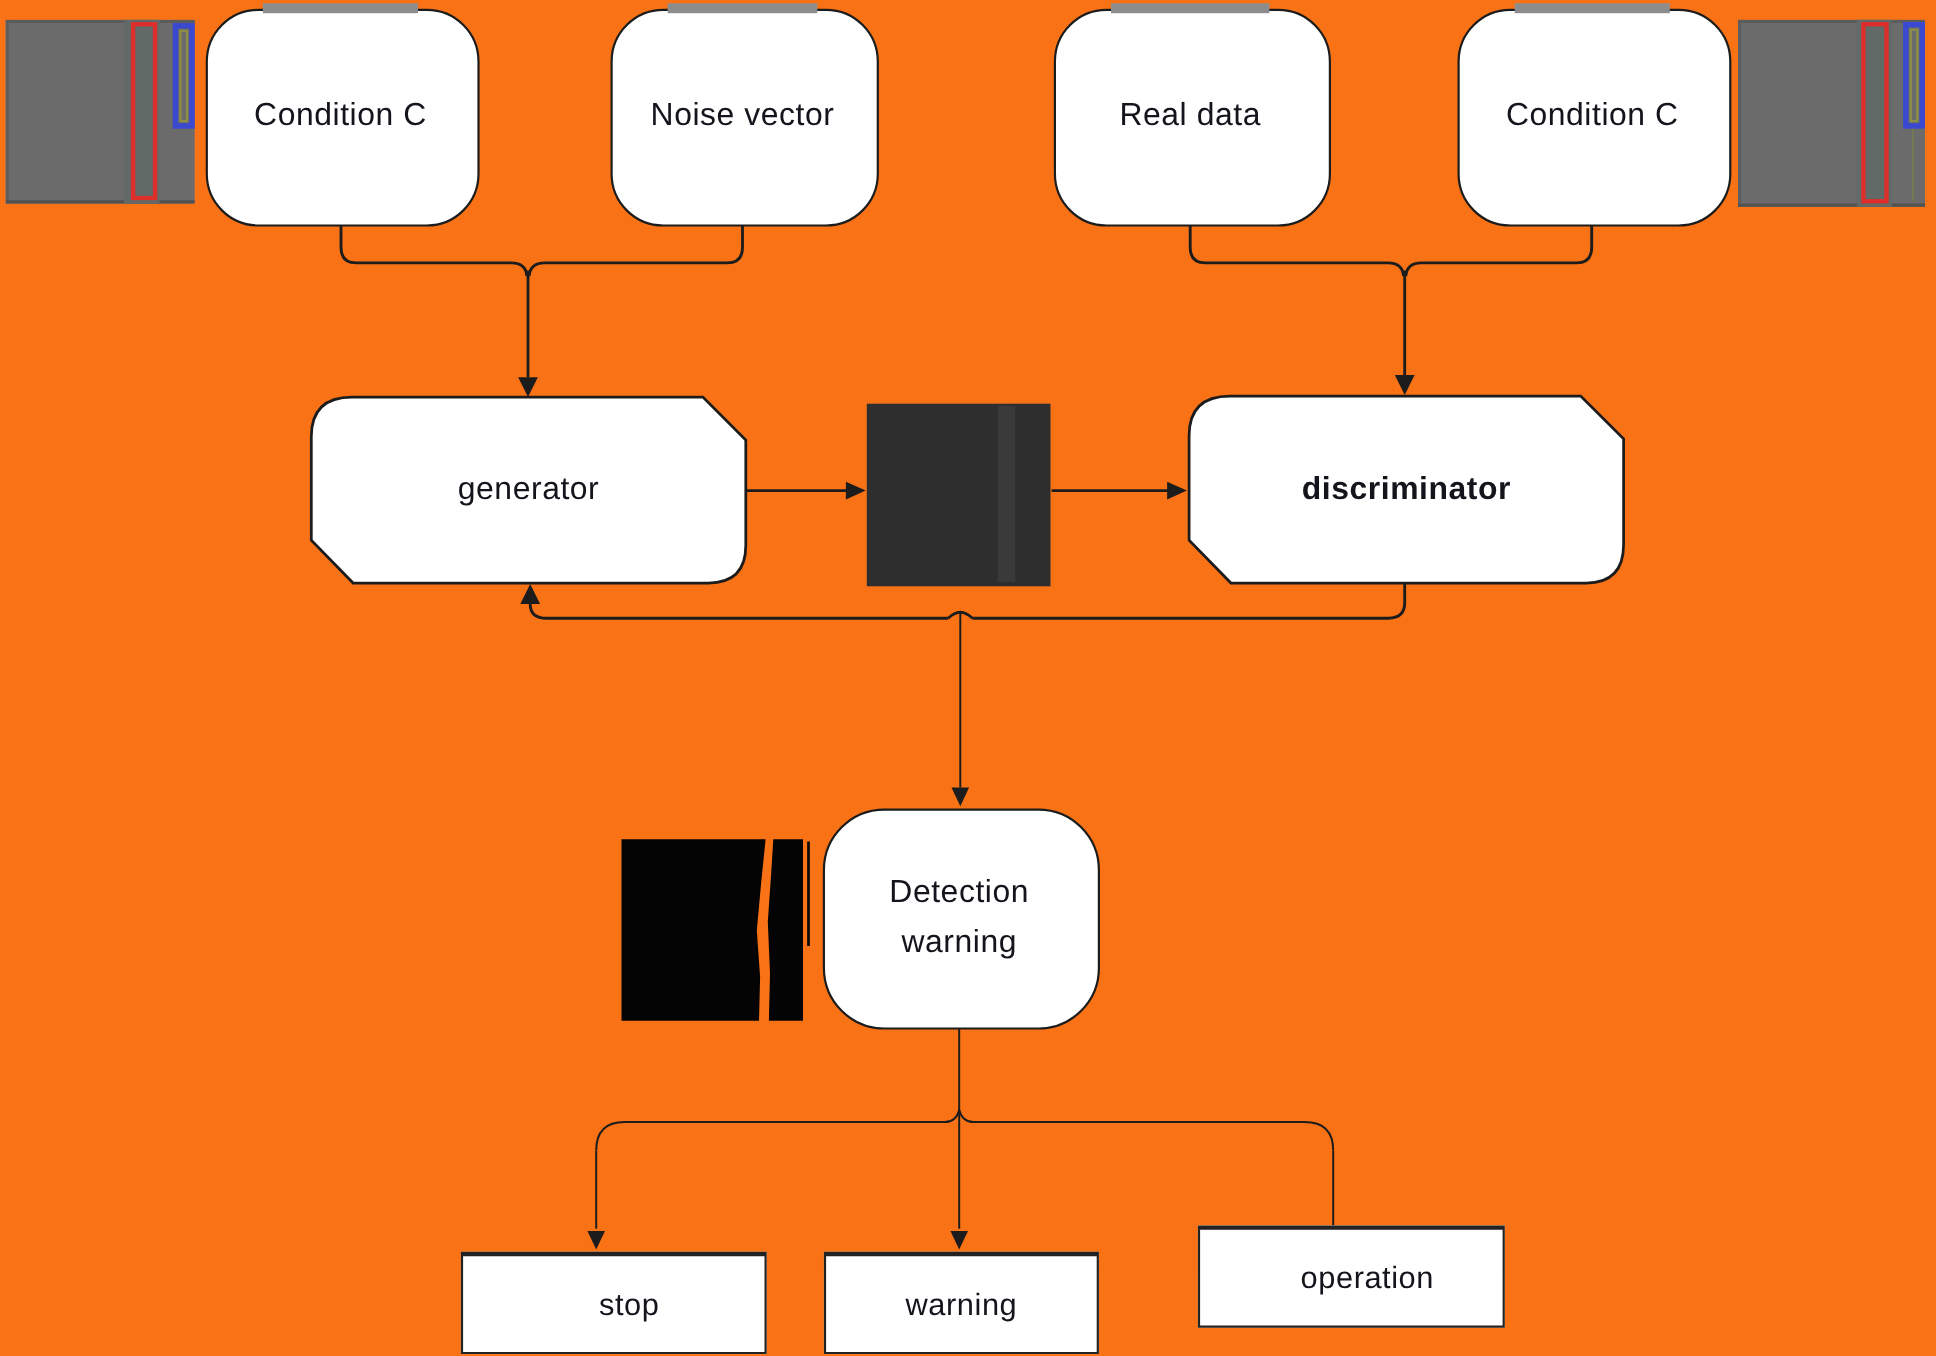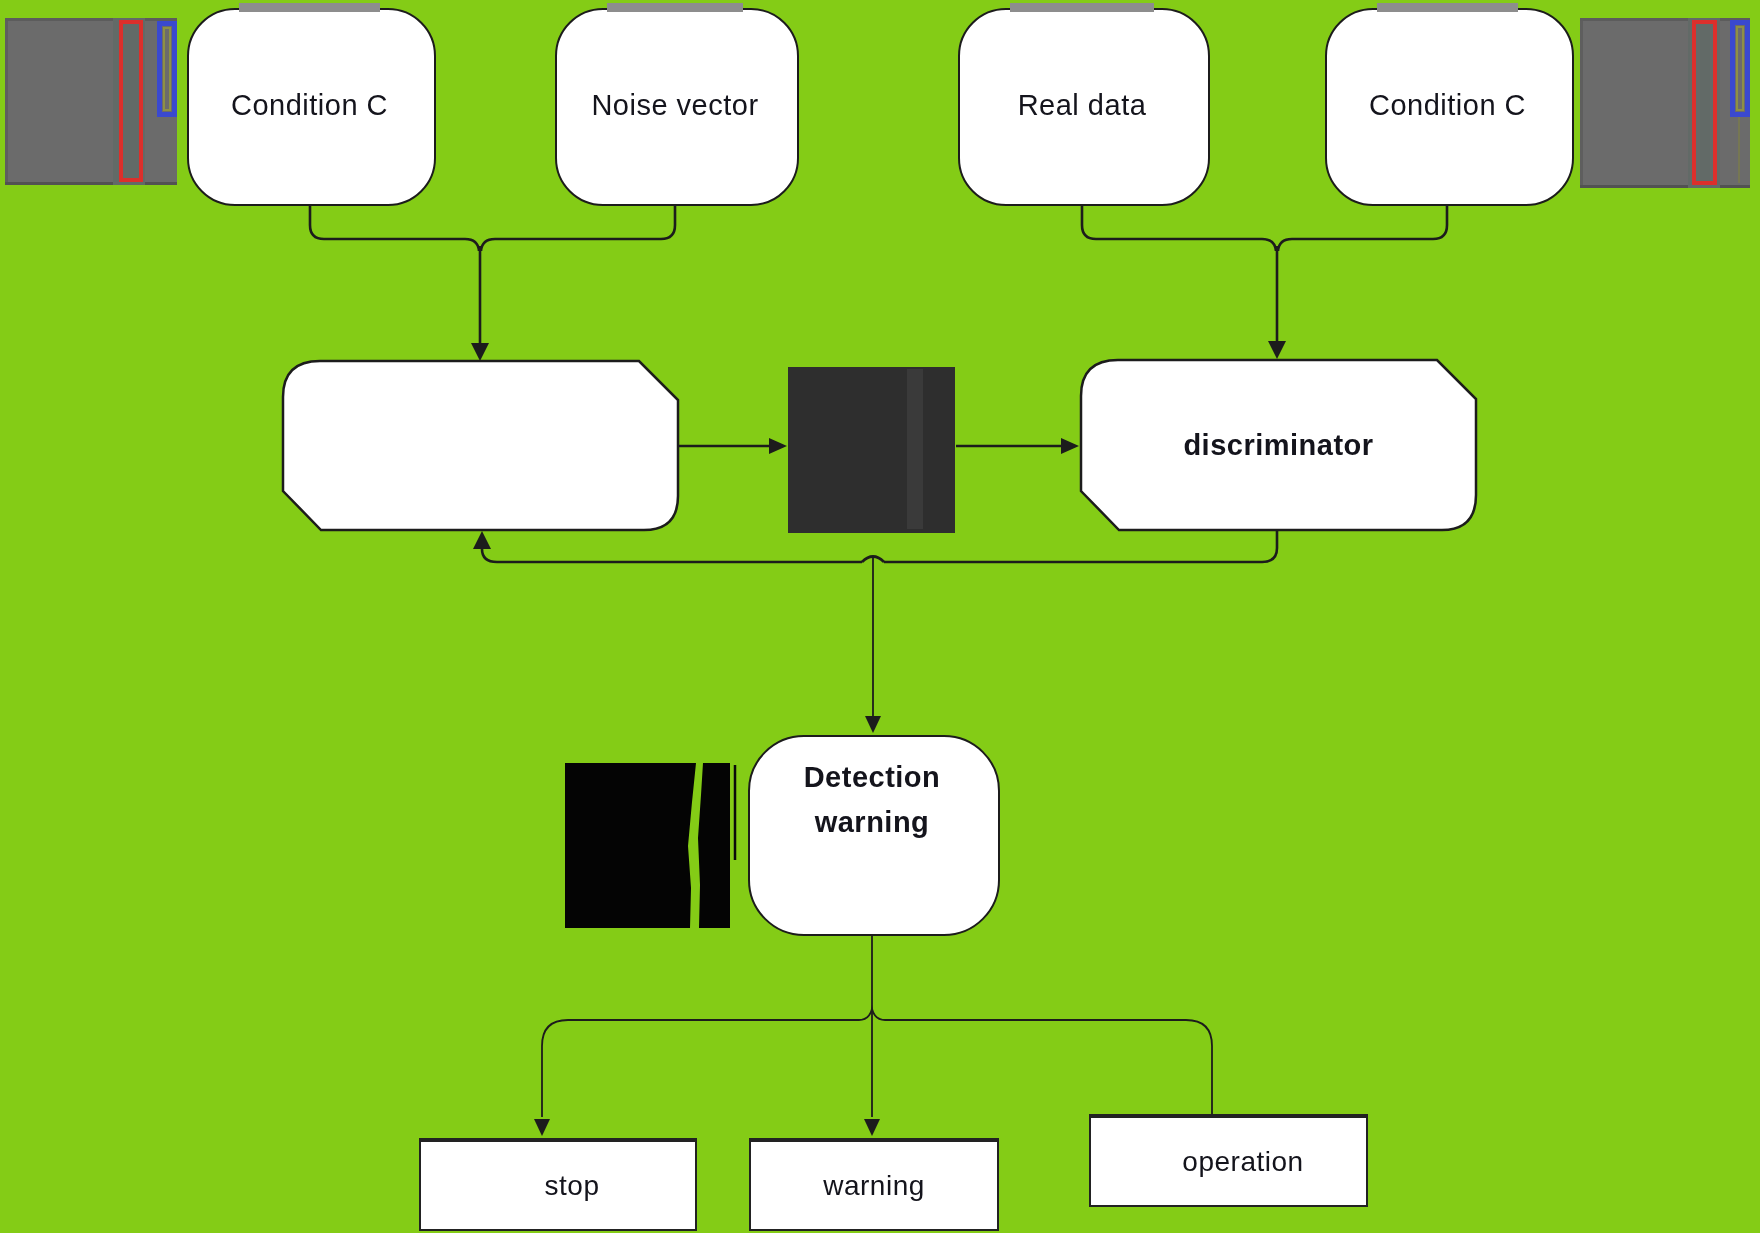--- a/index.html
+++ b/index.html
@@ -1,16 +1,16 @@
 <!DOCTYPE html>
 <html><head>
 <meta charset="utf-8">
 <style>
   html,body{margin:0;padding:0;background:#fff;}
-  #canvas{position:relative;width:1760px;height:1233px;background:#84cc16;overflow:hidden;
+  #canvas{position:relative;width:1760px;height:1233px;background:#f97316;overflow:hidden;
           font-family:"Liberation Sans", sans-serif;color:#14141c;}
   svg.overlay{position:absolute;left:0;top:0;width:1760px;height:1233px;}
   .node-label{position:absolute;display:flex;align-items:center;justify-content:center;
               text-align:center;font-size:29px;color:#14141c;letter-spacing:.5px;z-index:5;}
   .rbox{position:absolute;background:#fff;border:2.5px solid #1c1c1c;border-radius:48px;z-index:2;}
   .dbox{position:absolute;background:#fff;border:2.3px solid #1c1c1c;border-radius:56px;z-index:2;}
   .cap{position:absolute;height:9px;background:#8d8d8d;z-index:3;}
   .outbox{position:absolute;background:#fff;border:2.3px solid #222;border-top-width:4px;z-index:2;}
   .outbox .node-label{position:static;width:100%;height:100%;font-size:28px;}
   .sample{position:absolute;z-index:2;}
@@ -110,24 +110,25 @@
       <polygon points="787,446 769,438 769,454"></polygon>
       <polygon points="1079,446 1061,438 1061,454"></polygon>
       <polygon points="482,531 473,549 491,549"></polygon>
       <polygon points="873,733 865,716 881,716"></polygon>
       <polygon points="542,1136 534,1119 550,1119"></polygon>
       <polygon points="872,1136 864,1119 880,1119"></polygon>
       <polygon points="1212,1136 1204,1119 1220,1119"></polygon>
     </g>
   </svg>
 
+  <div class="node-label" style="left:283px;top:361px;width:395px;height:169px;">generator</div>
   <div class="node-label" style="left:1081px;top:360px;width:395px;height:170px;font-weight:bold;">discriminator</div>
 
   <div class="dbox" style="left:748px;top:735px;width:248px;height:197px;"></div>
-  <div class="node-label detect-label" style="left:748px;top:701px;width:248px;height:197px;font-weight:bold;">
+  <div class="node-label detect-label" style="left:748px;top:735px;width:248px;height:197px;">
     <span>Detection</span>
     <span>warning</span>
   </div>
 
   <div class="outbox" style="left:419px;top:1138px;width:246px;height:87px;padding-left:28px;">
     <div class="node-label">stop</div>
   </div>
   <div class="outbox" style="left:749px;top:1138px;width:246px;height:87px;">
     <div class="node-label">warning</div>
   </div>

